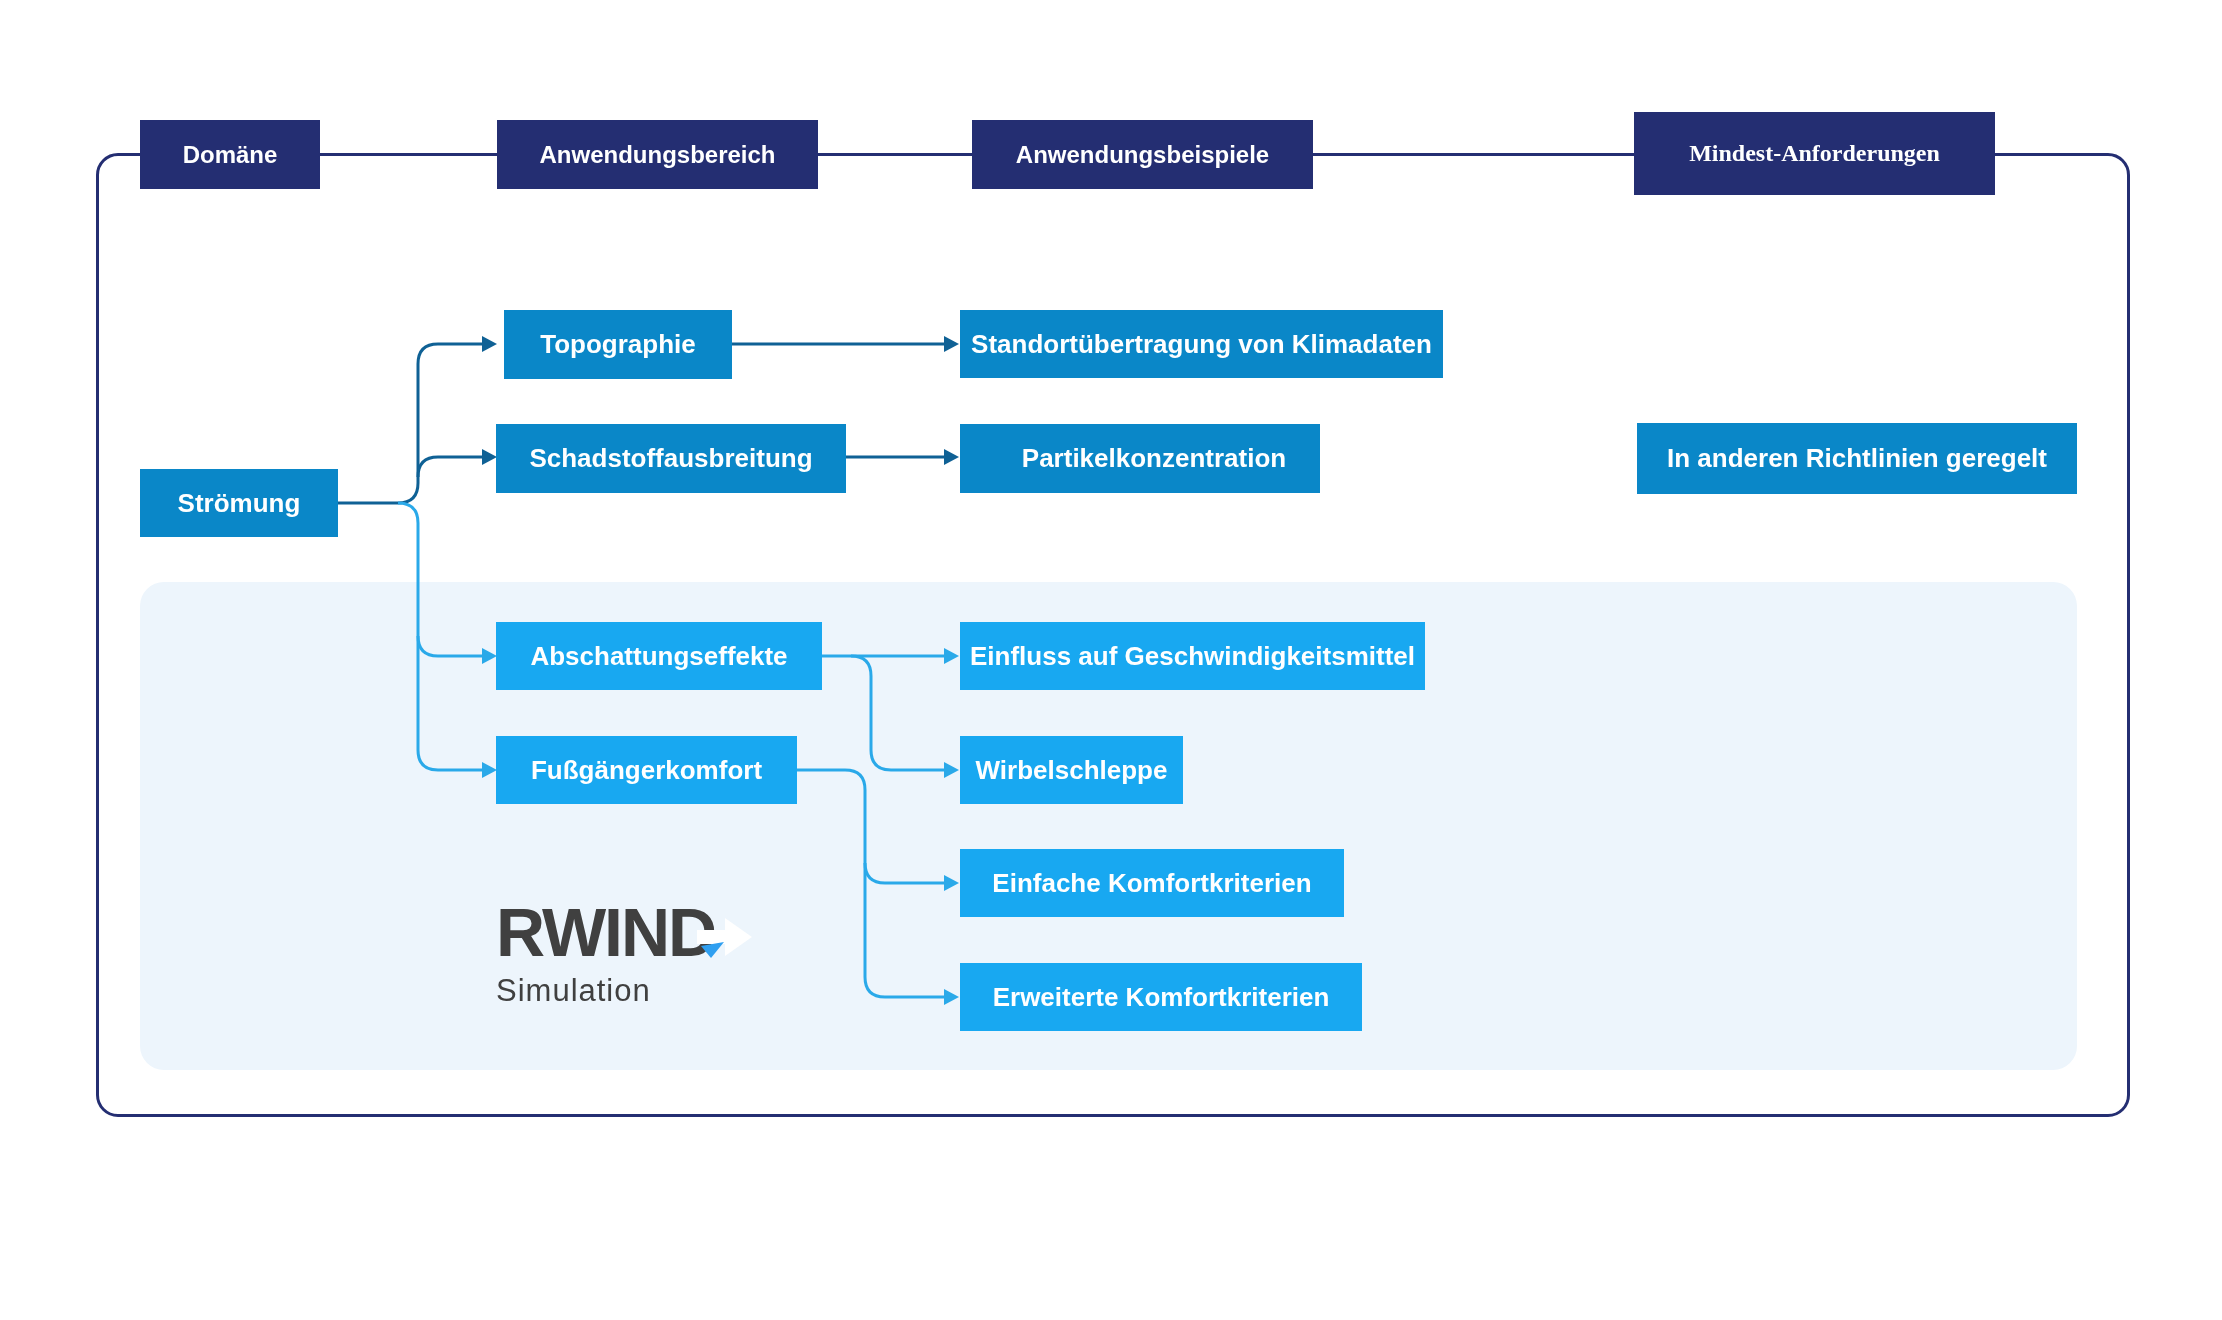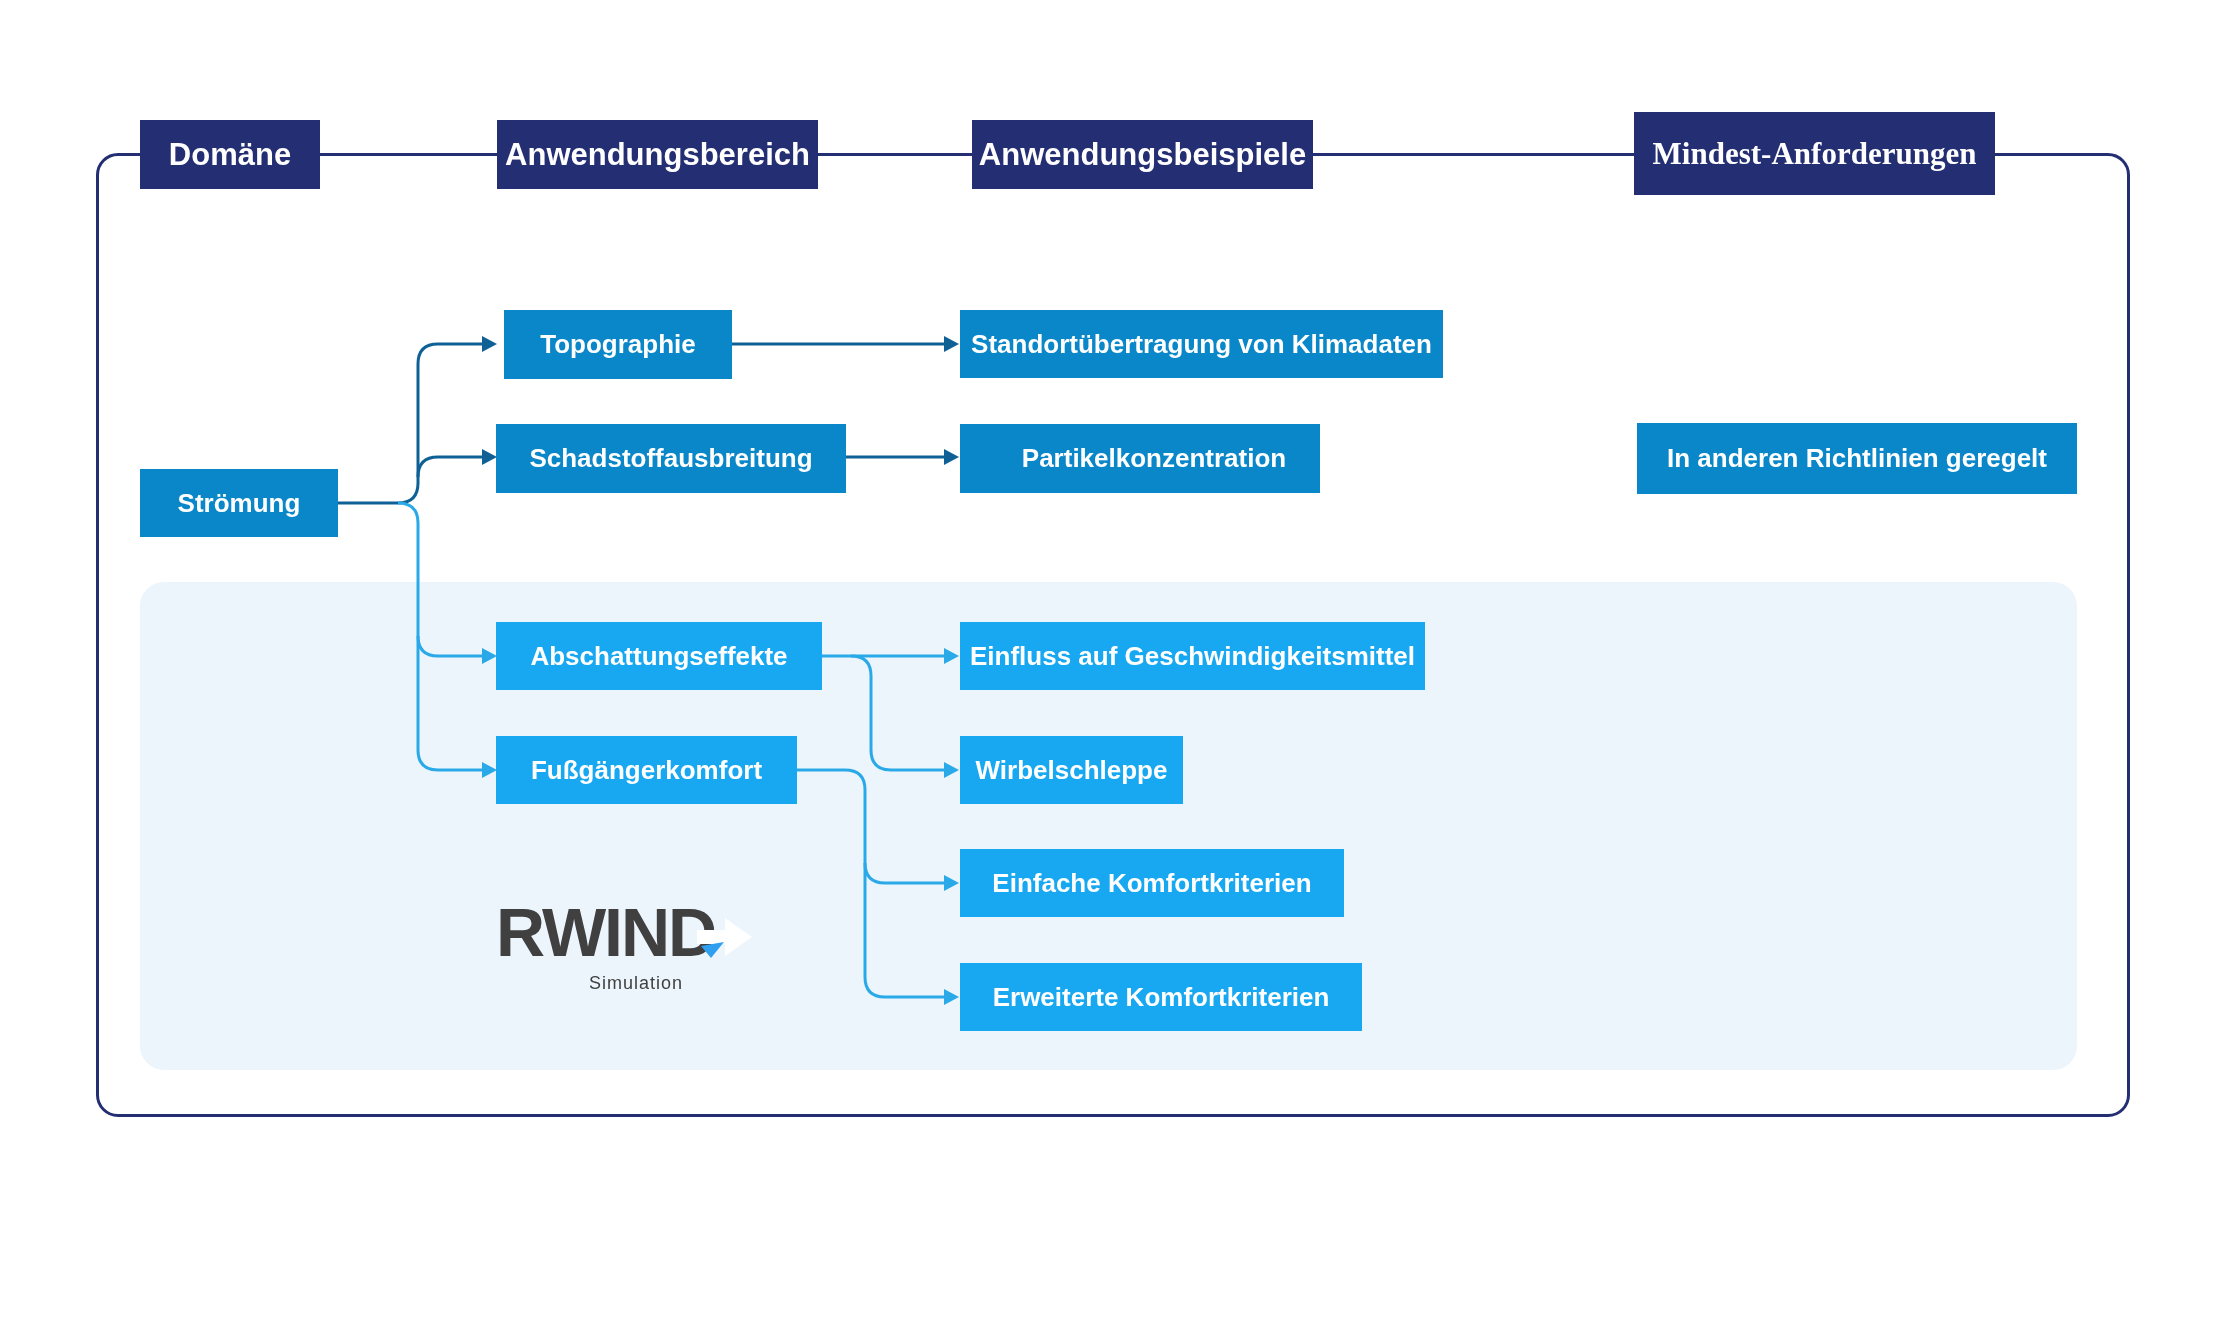--- a/index.html
+++ b/index.html
@@ -13,29 +13,29 @@
   }
   .panel{
     position:absolute;left:140px;top:582px;width:1937px;height:488px;
     background:#edf5fc;border-radius:24px;
   }
   .connectors{position:absolute;left:0;top:0;width:2222px;height:1320px;}
   .box{
     position:absolute;display:flex;align-items:center;justify-content:center;
     color:#ffffff;font-weight:700;white-space:nowrap;
   }
-  .box--navy{background:#242e72;font-size:31px;text-align:right;}
+  .box--navy{background:#242e72;font-size:24px;text-align:right;}
   .box--blue{background:#0a87c8;font-size:26px;}
   .box--cyan{background:#18a8f1;font-size:26px;}
   .logo{position:absolute;left:496px;top:898px;width:280px;height:110px;color:#404040;}
   .logo-brand{
     position:relative;font-size:68px;font-weight:700;letter-spacing:-2px;line-height:1;
   }
   .logo-arrow{position:absolute;left:201px;top:17px;}
-  .logo-sub{font-size:18px;font-weight:400;letter-spacing:1px;margin-top:7px;text-align:center;}
+  .logo-sub{font-size:31px;font-weight:400;letter-spacing:1px;margin-top:7px;}
 </style>
 </head>
 <body>
 
 <div class="canvas">
 
   <div class="frame"></div>
   <div class="panel"></div>
 
   <svg class="connectors" viewBox="0 0 2222 1320" fill="none">

